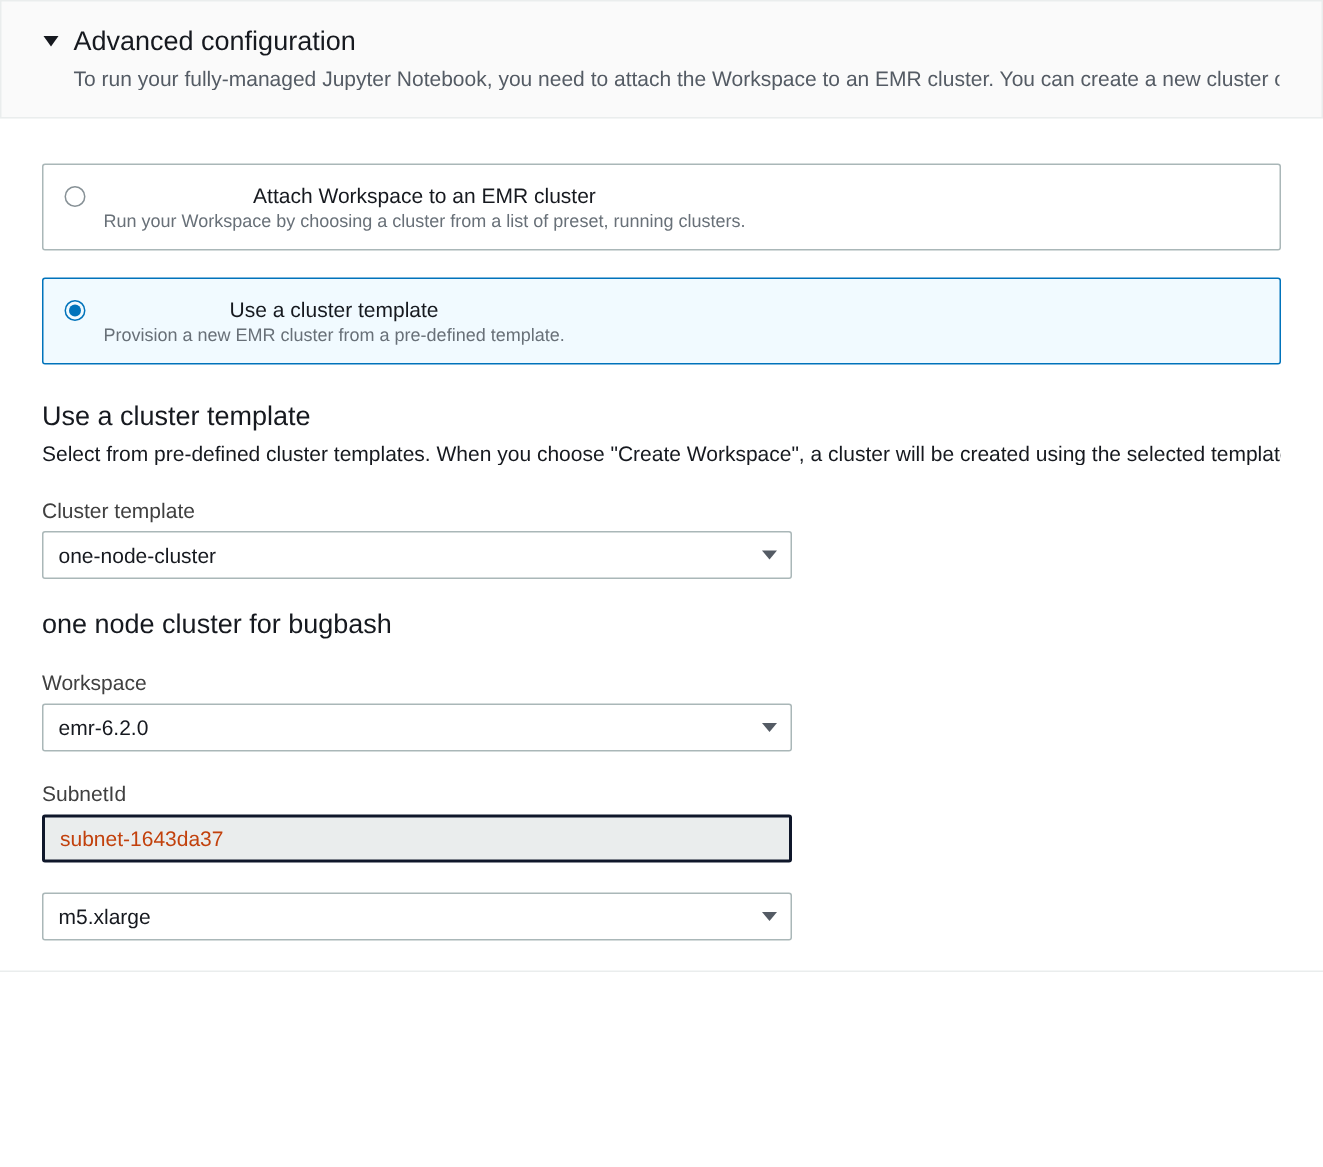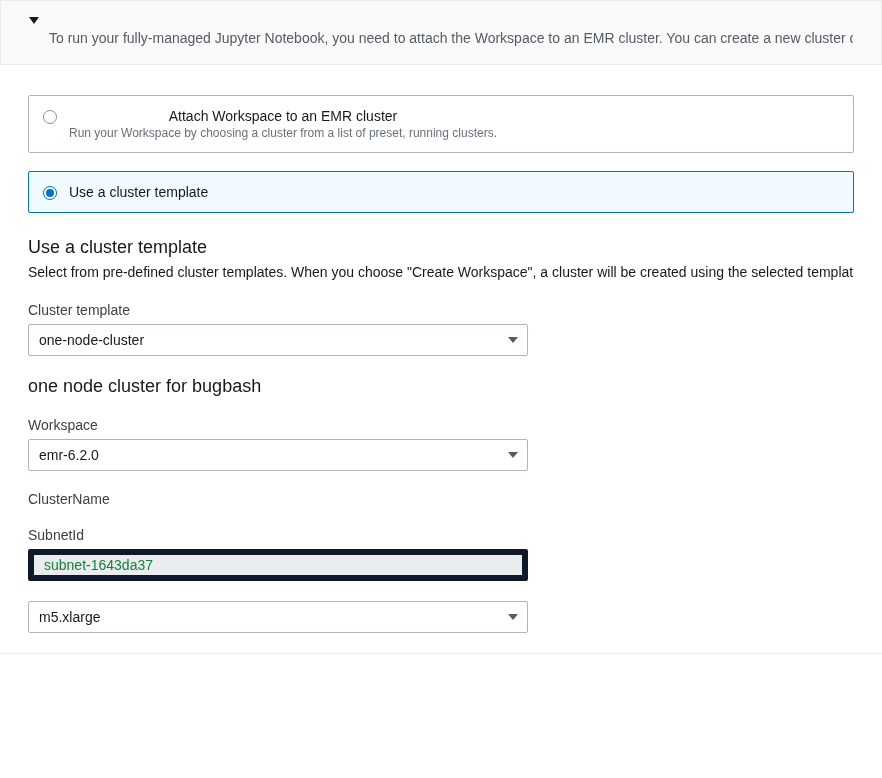--- a/index.html
+++ b/index.html
@@ -119,56 +119,58 @@
   transform: translateY(-50%);
   width: 0; height: 0;
   border-left: 5px solid transparent;
   border-right: 5px solid transparent;
   border-top: 6px solid #545b64;
   pointer-events: none;
 }
 .text-input { outline: none; font-family: inherit; }
 .text-input[readonly] {
   background: #eaeded;
-  border: 6px solid #0f172a;
-  color: #15803d;
+  border: 2px solid #0f172a;
+  color: #c2410c;
 }
 .desc-block { margin-bottom: 20px; }
 .desc-label { font-size: 14px; margin-bottom: 2px; }
 .desc-value { font-size: 18px; }
 .bottom-rule {
   border: none;
   border-top: 1px solid #eaeded;
   margin-top: 18px;
 }
 </style>
 </head>
 <body>
 
 <div class="header-panel">
   <div class="header-row">
     <div class="caret"></div>
+    <div class="header-title">Advanced configuration</div>
   </div>
   <div class="header-desc">To run your fully-managed Jupyter Notebook, you need to attach the Workspace to an EMR cluster. You can create a new cluster or</div>
 </div>
 
 <div class="content">
 
   <div class="radio-tile">
     <div class="radio-circle"></div>
     <div>
       <div class="radio-label">Attach Workspace to an EMR cluster</div>
       <div class="radio-desc">Run your Workspace by choosing a cluster from a list of preset, running clusters.</div>
     </div>
   </div>
 
   <div class="radio-tile selected">
     <div class="radio-circle"></div>
     <div>
       <div class="radio-label">Use a cluster template</div>
+      <div class="radio-desc">Provision a new EMR cluster from a pre-defined template.</div>
     </div>
   </div>
 
   <div class="section-title">Use a cluster template</div>
   <div class="section-desc">Select from pre-defined cluster templates. When you choose "Create Workspace", a cluster will be created using the selected template</div>
 
   <div class="field">
     <label class="field-label">Cluster template</label>
     <div class="select-wrap">
       <div class="select">
@@ -186,21 +188,20 @@
     <label class="field-label">Workspace</label>
     <div class="select-wrap">
       <div class="select">
         <span>emr-6.2.0</span>
       </div>
       <div class="select-caret"></div>
     </div>
   </div>
 
   <div class="field">
-    <label class="field-label">ClusterName</label>
   </div>
 
   <div class="field">
     <label class="field-label">SubnetId</label>
     <input class="text-input" type="text" readonly="" value="subnet-1643da37" style="">
   </div>
 
   <div class="field">
     <div class="select-wrap">
       <div class="select">

